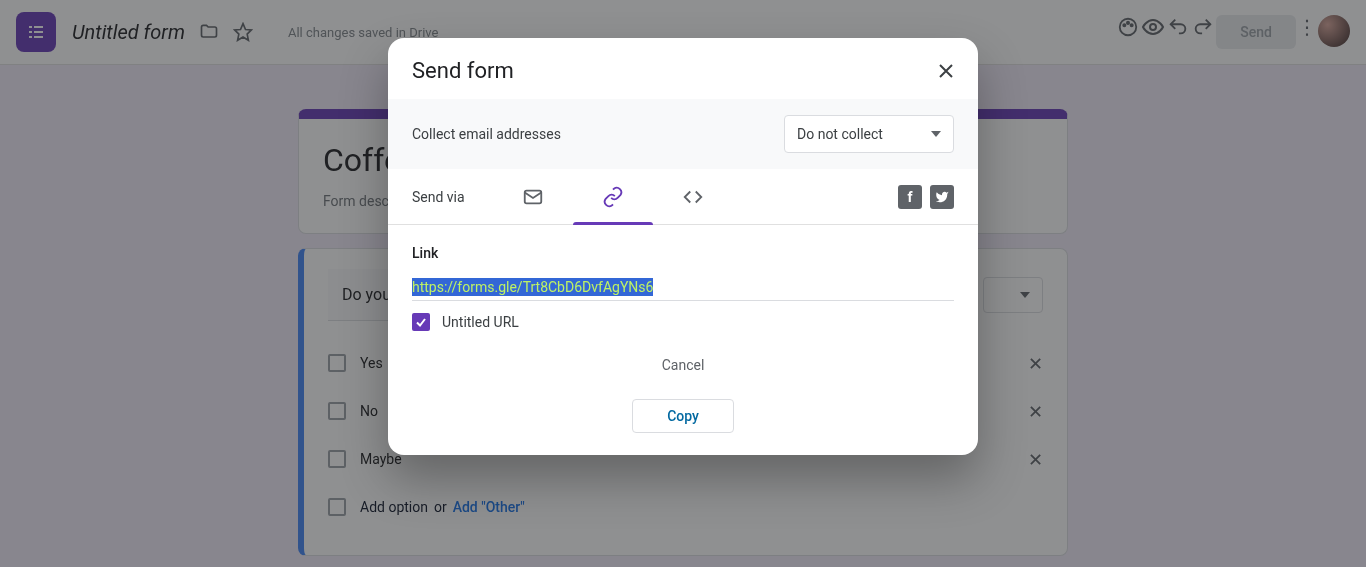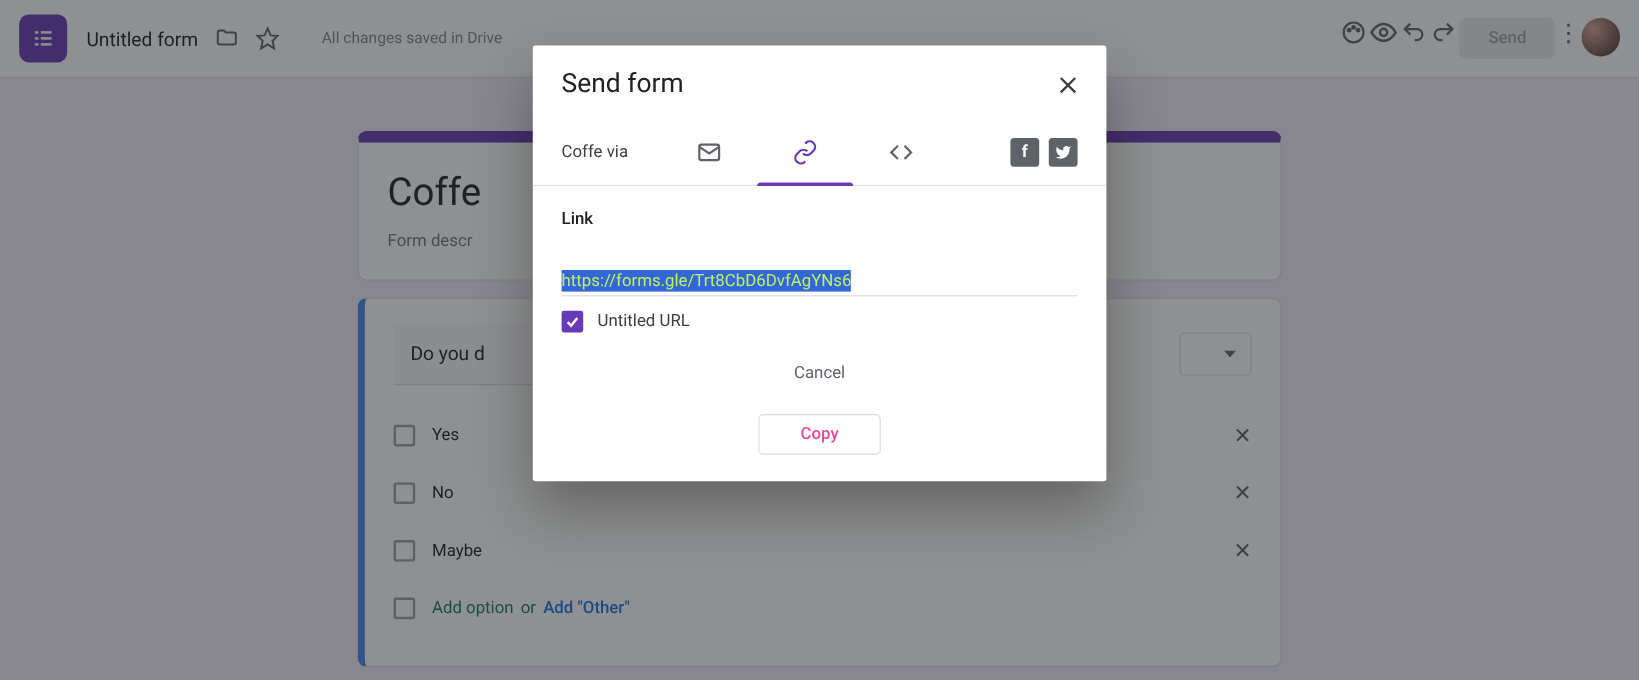--- a/index.html
+++ b/index.html
@@ -1,21 +1,21 @@
 <!DOCTYPE html>
 <html><head>
 <meta charset="utf-8">
 <style>
   * { box-sizing: border-box; margin: 0; padding: 0; font-family: 'Google Sans', Roboto, Arial, sans-serif; }
   body { width: 1366px; height: 567px; background: #fff; overflow: hidden; position: relative; }
 
   
   .topbar { height: 64px; display: flex; align-items: center; padding: 0 16px; }
   .logo { width: 40px; height: 40px; background: #673ab7; border-radius: 8px; display: flex; align-items: center; justify-content: center; color: #fff; }
-  .title { font-size: 16px; color: #202124; margin-left: 16px; }
+  .title { font-size: 20px; color: #202124; margin-left: 16px; font-style: italic; }
   .folder-icon, .star-icon { margin-left: 14px; color: #5f6368; display:flex; }
   .save-status { margin-left: 35px; font-size: 13px; color: #80868b; }
   .topbar-right { margin-left: auto; display:flex; align-items:flex-start; gap: 1px; }
   .icon-btn { color: #5f6368; width: 24px; height: 24px; display:flex; align-items:center; justify-content:center; cursor:pointer; }
   .send-btn { background: #e8eaed; color: #9aa0a6; padding: 9px 24px; border-radius: 6px; font-size: 14px; font-weight: 500; }
   .more-icon { color:#5f6368; font-size:20px;}
   .avatar { width: 32px; height: 32px; border-radius: 50%; background: radial-gradient(circle at 30% 30%, #d7a59a, #3a2a2a); }
 
   
   .page-bg { position: absolute; top: 64px; left: 0; right: 0; bottom: 0; background: #f0ebf8; border-top: 1px solid #e0e0e0; display:flex; justify-content:center; padding-top: 44px; overflow:hidden;}
@@ -23,52 +23,52 @@
   .form-title { font-size: 32px; color: #202124; }
   .form-desc { margin-top: 14px; font-size: 14px; color: #70757a; }
 
   .question-card { width: 770px; background: #fff; border: 1px solid #dadce0; border-radius: 8px; margin-top: 14px; padding: 20px 24px 24px; border-left: 6px solid #4285f4; }
   .question-row { display:flex; align-items:center; margin-bottom: 18px; }
   .q-input { flex: 0 0 400px; background:#f8f9fa; border:none; border-bottom:1px solid #dadce0; padding:16px 14px; font-size:16px; color:#202124; }
   .q-type { margin-left:auto; border:1px solid #dadce0; border-radius:4px; padding:14px 12px; font-size:14px; color:#5f6368; display:flex; align-items:center; width: 60px; justify-content: flex-end; }
   .opt-row { display:flex; align-items:center; height: 48px; font-size:14px; color:#202124; }
   .chk { width:18px; height:18px; border:2px solid #9aa0a6; border-radius:2px; margin-right: 14px; }
   .remove-x { margin-left:auto; color:#5f6368; font-size:18px; }
-  .add-opt { color:#0f766e; font-size:14px; }
+  .add-opt { color:#0f172a; font-size:14px; }
   .add-other { color:#1a73e8; font-size:14px; font-weight:500; }
 
   
   .overlay { position:absolute; inset:0; background: rgba(32,33,36,0.5); }
 
   
-  .modal { position:absolute; top: 38px; left: 50%; transform: translateX(-50%); width: 478px; background:#fff; border-radius:2px; box-shadow: 0 24px 48px rgba(0,0,0,0.3); overflow:hidden; }
+  .modal { position:absolute; top: 38px; left: 50%; transform: translateX(-50%); width: 590px; background:#fff; border-radius:16px; box-shadow: 0 24px 48px rgba(0,0,0,0.3); overflow:hidden; }
   .modal-header { display:flex; align-items:center; padding: 20px 24px 16px; }
   .modal-title { font-size: 22px; color:#202124; }
   .close-x { margin-left:auto; color:#3c4043; font-size:18px; cursor:pointer; }
   .collect-row { background:#f8f9fa; padding: 16px 24px; display:flex; align-items:center; }
   .collect-label { font-size:14px; color:#3c4043; }
   .collect-select { margin-left:auto; border:1px solid #dadce0; background:#fff; border-radius:4px; padding:10px 12px; font-size:14px; color:#3c4043; display:flex; align-items:center; width:170px; justify-content:space-between; cursor:pointer; }
   .sendvia-row { display:flex; align-items:center; padding: 0 24px; border-bottom:1px solid #e0e0e0; height: 56px; }
   .sendvia-label { font-size:14px; color:#3c4043; margin-right: 28px; }
   .tab { width: 80px; height: 56px; display:flex; align-items:center; justify-content:center; color:#5f6368; cursor:pointer; position:relative; }
   .tab.active { color:#673ab7; }
   .tab.active:after { content:''; position:absolute; bottom:0; left:0; right:0; height:3px; background:#673ab7; border-radius:3px 3px 0 0; }
   .social { margin-left:auto; display:flex; gap:8px; }
   .social-badge { width:24px; height:24px; background:#5f6368; color:#fff; display:flex; align-items:center; justify-content:center; font-size:14px; font-weight:700; border-radius:3px; cursor:pointer;}
   .link-section { padding: 20px 24px 0; }
-  .link-heading { font-size:14px; font-weight:500; color:#202124; margin-bottom: 32px; }
+  .link-heading { font-size:14px; font-weight:500; color:#202124; margin-bottom: 16px; }
   .link-value { font-size:14px; background:#3367d6; color:#bef264; padding: 1px 0; display:inline; }
   .link-underline { border-bottom:1px solid #dadce0; height: 1px; margin-top: 4px; }
   .shorten-row { display:flex; align-items:center; margin-top: 12px; }
   .chk-filled { width:18px; height:18px; background:#673ab7; border-radius:2px; display:flex; align-items:center; justify-content:center; margin-right:12px; cursor:pointer;}
   .chk-filled svg { stroke:#fff; }
   .shorten-label { font-size:14px; color:#3c4043; }
   .modal-actions { display:flex; justify-content:flex-end; align-items:center; padding: 18px 24px 22px; gap: 18px; flex-direction: column; }
   .cancel-btn { font-size:14px; color:#5f6368; cursor:pointer; padding: 8px 10px;}
-  .copy-btn { font-size:14px; color:#ec4899; font-weight:500; border:1px solid #dadce0; border-radius:4px; padding: 8px 34px; cursor:pointer; background:#fff;}
+  .copy-btn { font-size:14px; color:#0369a1; font-weight:500; border:1px solid #dadce0; border-radius:4px; padding: 8px 34px; cursor:pointer; background:#fff;}
 
   svg { display:block; }
 </style>
 </head>
 <body>
 
 <div class="topbar">
   <div class="logo">
     <svg width="20" height="20" viewBox="0 0 20 20" fill="none">
         <rect x="3" y="4" width="3" height="2" fill="#fff"></rect>
@@ -168,22 +168,31 @@
 
 <div class="modal">
   <div class="modal-header">
     <div class="modal-title">Send form</div>
     <div class="close-x">
       <svg width="16" height="16" viewBox="0 0 16 16" stroke="#3c4043" stroke-width="2">
           <path d="M2 2l12 12M14 2L2 14"></path>
         </svg>
     </div>
   </div>
+  <div class="collect-row">
+    <div class="collect-label">Collect email addresses</div>
+    <div class="collect-select">
+      <span>Do not collect</span>
+      <svg width="10" height="6" viewBox="0 0 10 6">
+          <path d="M0 0l5 6 5-6z" fill="#5f6368"></path>
+        </svg>
+    </div>
+  </div>
   <div class="sendvia-row">
-    <div class="sendvia-label">Coffe via</div>
+    <div class="sendvia-label">Send via</div>
     <div class="tab">
       <svg width="22" height="22" viewBox="0 0 24 24" fill="none" stroke="#5f6368" stroke-width="2">
           <rect x="3" y="5" width="18" height="14" rx="2"></rect>
           <path d="M3 7l9 6 9-6"></path>
         </svg>
     </div>
     <div class="tab active">
       <svg width="22" height="22" viewBox="0 0 24 24" fill="none" stroke="#673ab7" stroke-width="2">
           <path d="M10 13a5 5 0 0 0 7 0l3-3a5 5 0 0 0-7-7l-1 1"></path>
           <path d="M14 11a5 5 0 0 0-7 0l-3 3a5 5 0 0 0 7 7l1-1"></path>

